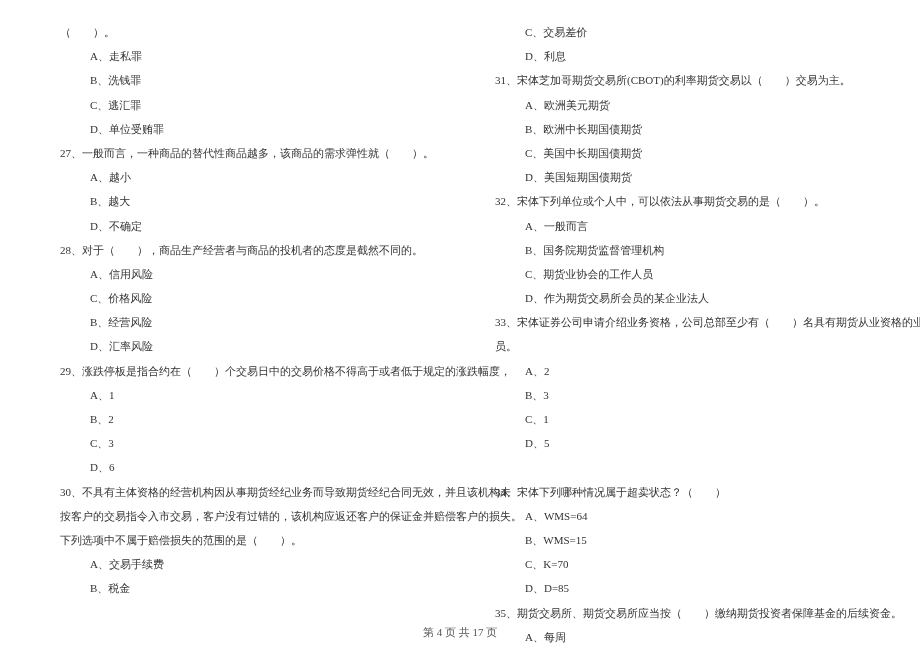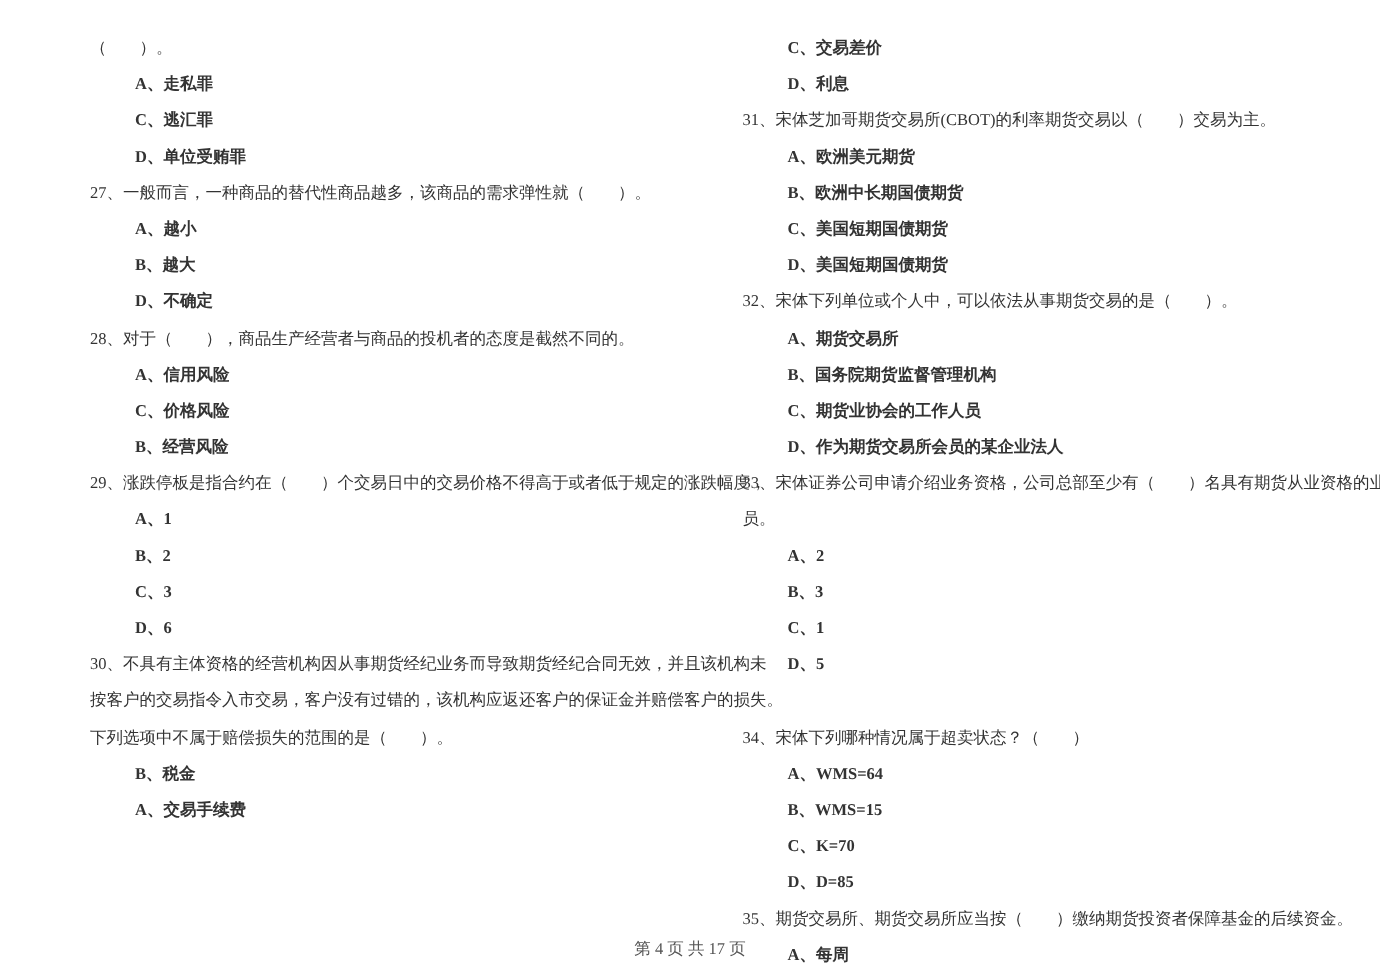--- a/index.html
+++ b/index.html
@@ -20,70 +20,72 @@
     .col {
       flex: 1;
       min-width: 0;
     }
     .line {
       line-height: 2.2;
       white-space: nowrap;
       overflow: visible;
     }
     .indent0 { padding-left: 20px; }
-    .indent1 { padding-left: 50px; font-weight: bold; }
+    .indent1 { padding-left: 50px; }
     .footer {
       position: absolute;
       bottom: 10px;
       left: 0;
       width: 920px;
       text-align: center;
       font-size: 11px;
       color: #555;
     }
   </style>
 </head>
 <body>
 
 <div class="page">
   <div class="col">
     <div class="line indent0">（　　）。</div>
     <div class="line indent1">A、走私罪</div>
+    <div class="line indent1">B、洗钱罪</div>
     <div class="line indent1">C、逃汇罪</div>
     <div class="line indent1">D、单位受贿罪</div>
     <div class="line indent0">27、一般而言，一种商品的替代性商品越多，该商品的需求弹性就（　　）。</div>
     <div class="line indent1">A、越小</div>
     <div class="line indent1">B、越大</div>
     <div class="line indent1">D、不确定</div>
     <div class="line indent0">28、对于（　　），商品生产经营者与商品的投机者的态度是截然不同的。</div>
     <div class="line indent1">A、信用风险</div>
     <div class="line indent1">C、价格风险</div>
     <div class="line indent1">B、经营风险</div>
+    <div class="line indent1">D、汇率风险</div>
     <div class="line indent0">29、涨跌停板是指合约在（　　）个交易日中的交易价格不得高于或者低于规定的涨跌幅度，</div>
     <div class="line indent1">A、1</div>
     <div class="line indent1">B、2</div>
     <div class="line indent1">C、3</div>
     <div class="line indent1">D、6</div>
     <div class="line indent0">30、不具有主体资格的经营机构因从事期货经纪业务而导致期货经纪合同无效，并且该机构未</div>
     <div class="line indent0">按客户的交易指令入市交易，客户没有过错的，该机构应返还客户的保证金并赔偿客户的损失。</div>
     <div class="line indent0">下列选项中不属于赔偿损失的范围的是（　　）。</div>
+    <div class="line indent1">A、交易手续费</div>
     <div class="line indent1">B、税金</div>
-    <div class="line indent1">A、交易手续费</div>
   </div>
 
   <div class="col">
     <div class="line indent1">C、交易差价</div>
     <div class="line indent1">D、利息</div>
     <div class="line indent0">31、宋体芝加哥期货交易所(CBOT)的利率期货交易以（　　）交易为主。</div>
     <div class="line indent1">A、欧洲美元期货</div>
     <div class="line indent1">B、欧洲中长期国债期货</div>
-    <div class="line indent1">C、美国短期国债期货</div>
+    <div class="line indent1">C、美国中长期国债期货</div>
     <div class="line indent1">D、美国短期国债期货</div>
     <div class="line indent0">32、宋体下列单位或个人中，可以依法从事期货交易的是（　　）。</div>
-    <div class="line indent1">A、期货交易所</div>
+    <div class="line indent1">A、一般而言</div>
     <div class="line indent1">B、国务院期货监督管理机构</div>
     <div class="line indent1">C、期货业协会的工作人员</div>
     <div class="line indent1">D、作为期货交易所会员的某企业法人</div>
     <div class="line indent0">33、宋体证券公司申请介绍业务资格，公司总部至少有（　　）名具有期货从业资格的业务人</div>
     <div class="line indent0">员。</div>
     <div class="line indent1">A、2</div>
     <div class="line indent1">B、3</div>
     <div class="line indent1">C、1</div>
     <div class="line indent1">D、5</div>
     <div class="line indent0">&nbsp;</div>

